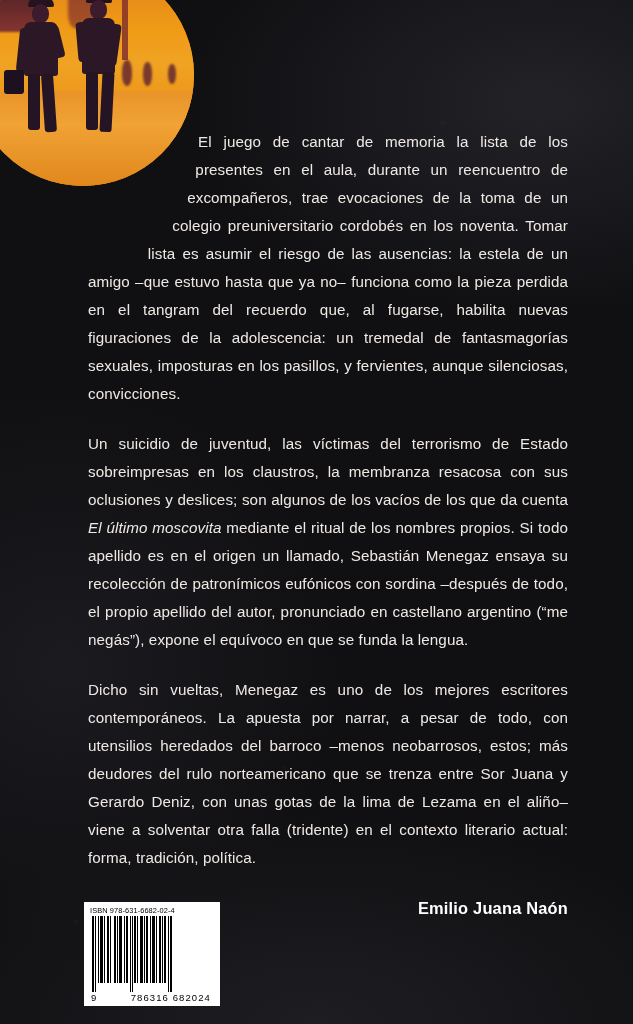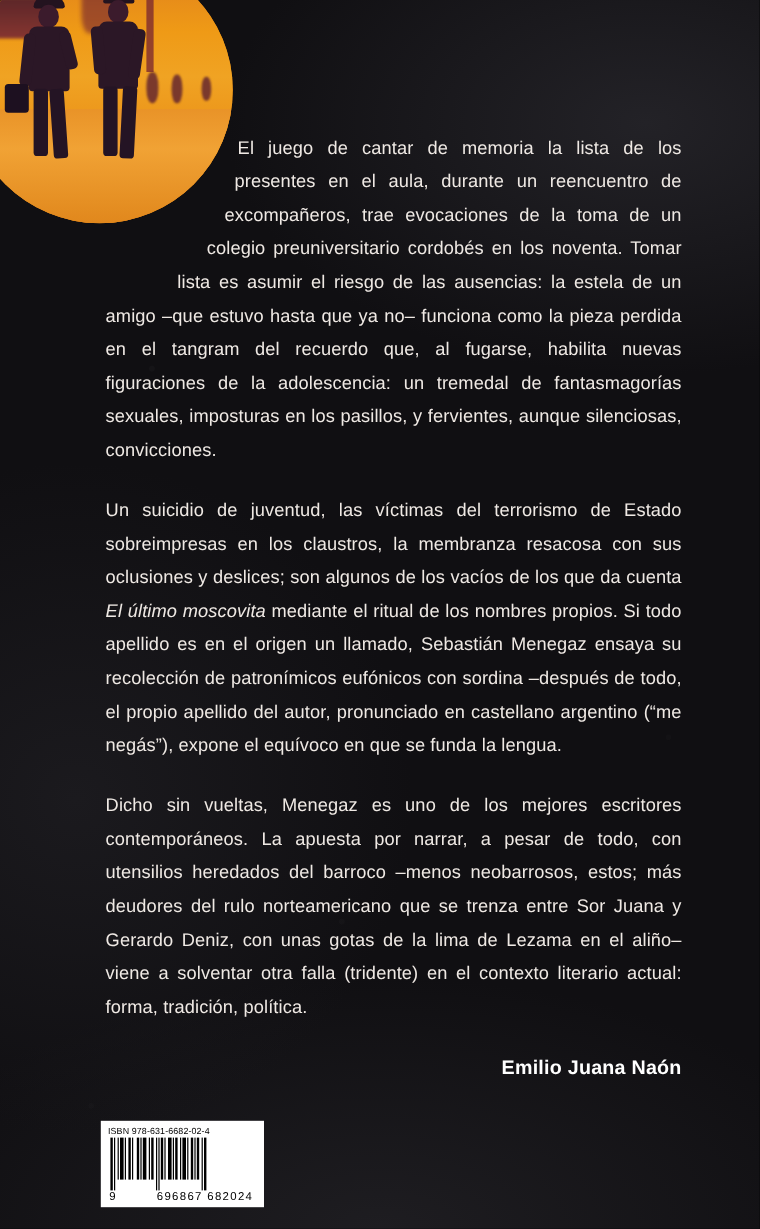--- a/index.html
+++ b/index.html
@@ -163,38 +163,39 @@
   .wrap-shape {
     
     float: left;
     width: 110px;
     height: 140px;
     shape-outside: circle(150px at -40px 0px);
     -webkit-shape-outside: circle(150px at -40px 0px);
   }
   .blurb p.just {
     text-align: justify;
+    margin-top: 18px;
   }
   em { font-style: italic; }
   .author {
     margin: 30px 0 0 0;
     text-align: right;
     font-weight: bold;
     font-size: 16.4px;
     color: #ffffff;
     letter-spacing: .2px;
   }
 
   
   .barcode-box {
     position: absolute;
     left: 84px;
     bottom: 18px;
     width: 136px;
-    height: 72px;
+    height: 104px;
     background: #ffffff;
     padding: 4px 6px 3px 6px;
     box-sizing: border-box;
     display: flex;
     flex-direction: column;
   }
   .isbn-text {
     font-family: "Liberation Sans", sans-serif;
     font-size: 7.4px;
     color: #000;
@@ -330,16 +331,16 @@
       <span class="short" style="width:1px"></span>
         <span class="sp" style="width:1px"></span>
       <span class="short" style="width:2px"></span>
         <span class="sp" style="width:2px"></span>
       <span class="tall" style="width:1px"></span>
         <span class="sp" style="width:1px"></span>
       <span class="tall" style="width:2px"></span>
     </div>
     <div class="digits">
       <span>9</span>
-      <span>696867 682024</span>
+      <span>786316 682024</span>
     </div>
   </div>
 </div>
 
 </body></html>

